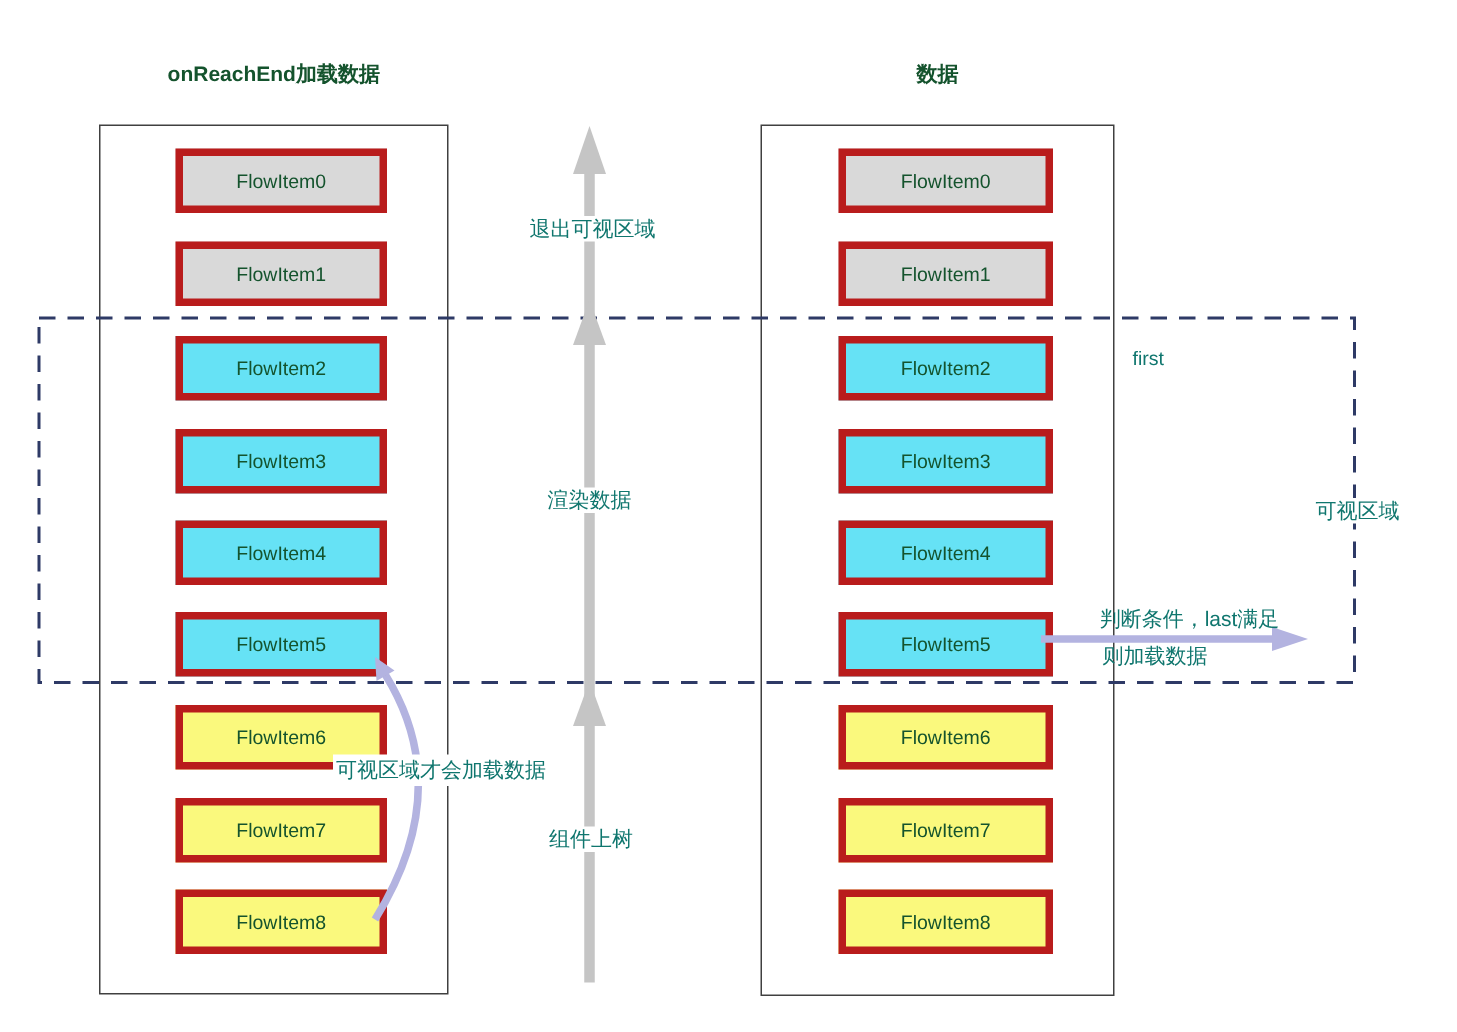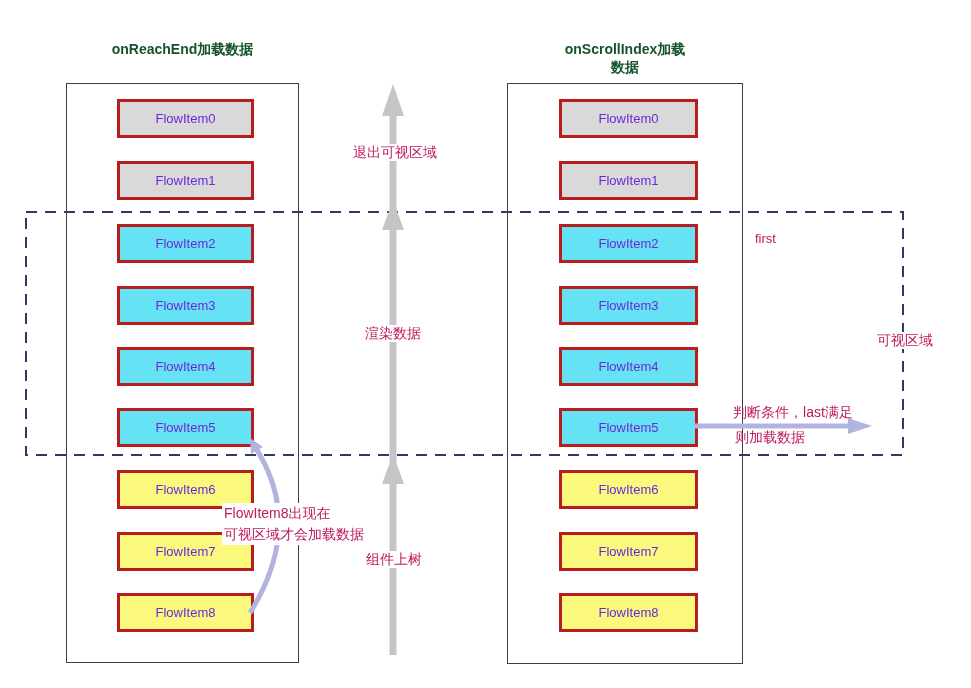--- a/index.html
+++ b/index.html
@@ -7,50 +7,49 @@
     position:relative;width:971px;height:688px;background:#ffffff;overflow:hidden;
     font-family:"Liberation Sans","DejaVu Sans",sans-serif;
   }
   .panel{position:absolute;border:1px solid #404040;background:#ffffff;box-sizing:border-box;}
   .panel-left{left:66px;top:83px;width:233px;height:580px;}
   .panel-right{left:507px;top:83px;width:236px;height:581px;}
   .title{position:absolute;font-weight:bold;font-size:14px;color:#14532d;text-align:center;line-height:18px;z-index:4;}
   .title-left{left:66px;top:40px;width:233px;}
   .title-right{left:507px;top:40px;width:236px;}
   .fi{
-    position:absolute;width:131px;height:33px;border:3px solid #b91c1c;box-sizing:content-box;
+    position:absolute;width:131px;height:33px;border:5px solid #b91c1c;box-sizing:content-box;
     display:flex;align-items:center;justify-content:center;
-    font-size:13px;color:#6d28d9;z-index:2;
+    font-size:13px;color:#14532d;z-index:2;
   }
   .fi.rcol{width:133px;left:559px;}
   .fi.lcol{left:117px;}
   .fi.gray{background:var(--loaded-out-fill,#D9D9D9);}
   .fi.cyan{background:var(--visible-fill,#66E2F5);}
   .fi.yellow{background:var(--pending-fill,#FAF97D);}
   svg.overlay{position:absolute;left:0;top:0;z-index:3;pointer-events:none;}
   .dashrect{fill:none;stroke:var(--viewport-dash,#2E3A66);stroke-width:2;stroke-dasharray:11 8;}
   .grayline{stroke:var(--flow-arrow,#C5C5C5);stroke-width:7;fill:none;}
   .grayfill{fill:var(--flow-arrow,#C5C5C5);stroke:none;}
   .purpleline{stroke:var(--note-arrow,#B3B3E0);stroke-width:5;fill:none;}
   .purplecurve{stroke:var(--note-arrow,#B3B3E0);stroke-width:5;fill:none;}
   .purplefill{fill:var(--note-arrow,#B3B3E0);stroke:none;}
-  .lbl{position:absolute;font-size:14px;color:#be185d;z-index:4;line-height:17px;}
+  .lbl{position:absolute;font-size:14px;color:#0f766e;z-index:4;line-height:17px;}
   .wbg{background:#ffffff;}
   .center{text-align:center;}
   .note{line-height:21px;padding:0 2px;}
   .small{font-size:13px;margin-left:48px;}
 </style>
 </head>
 <body>
 
 <div class="stage">
 
   <div class="title title-left">onReachEnd加载数据</div>
   <div class="title title-right">
-    <div>onScrollIndex加载</div>
     <div>数据</div>
   </div>
 
   <div class="panel panel-left"></div>
   <div class="panel panel-right"></div>
 
   <div class="fi lcol gray" style="top:99px">FlowItem0</div>
   <div class="fi lcol gray" style="top:161px">FlowItem1</div>
   <div class="fi lcol cyan" style="top:224px">FlowItem2</div>
   <div class="fi lcol cyan" style="top:286px">FlowItem3</div>
@@ -93,20 +92,19 @@
   </svg>
 
   <div class="lbl wbg center" style="left:345px;top:144px;width:100px">退出可视区域</div>
   <div class="lbl wbg center" style="left:352px;top:325px;width:82px">渲染数据</div>
   <div class="lbl wbg center" style="left:352px;top:551px;width:84px">组件上树</div>
 
   <div class="lbl wbg center" style="left:872px;top:332px;width:66px">可视区域</div>
   <div class="lbl small" style="left:707px;top:230px">first</div>
 
   <div class="lbl wbg note" style="left:222px;top:503px">
-    <div>FlowItem8出现在</div>
     <div>可视区域才会加载数据</div>
   </div>
 
   <div class="lbl center" style="left:725px;top:404px;width:136px">判断条件，last满足</div>
   <div class="lbl center" style="left:702px;top:429px;width:136px">则加载数据</div>
 
 </div>
 
 </body></html>

